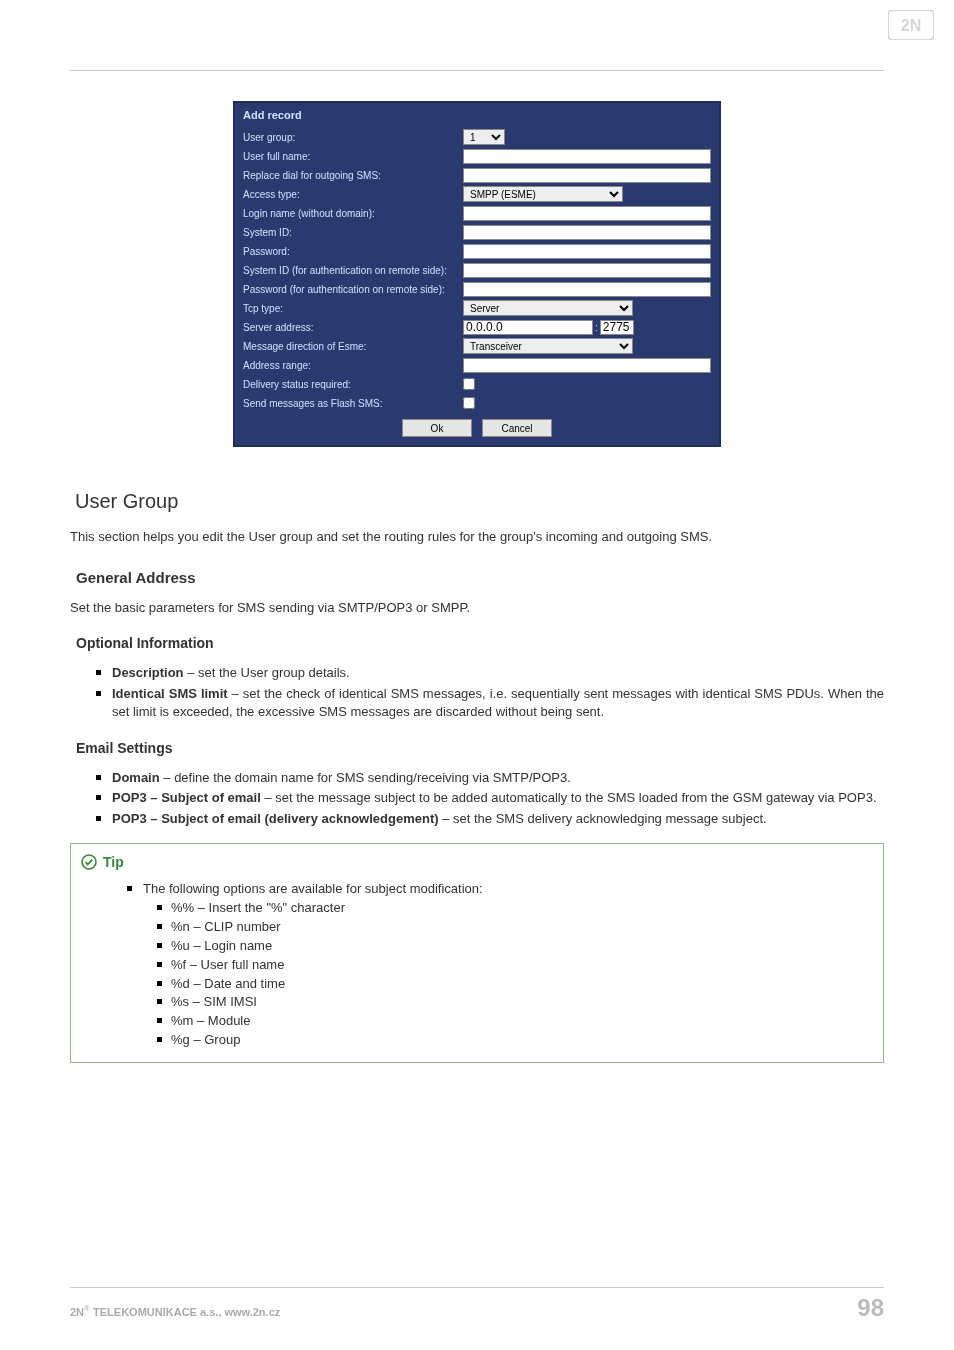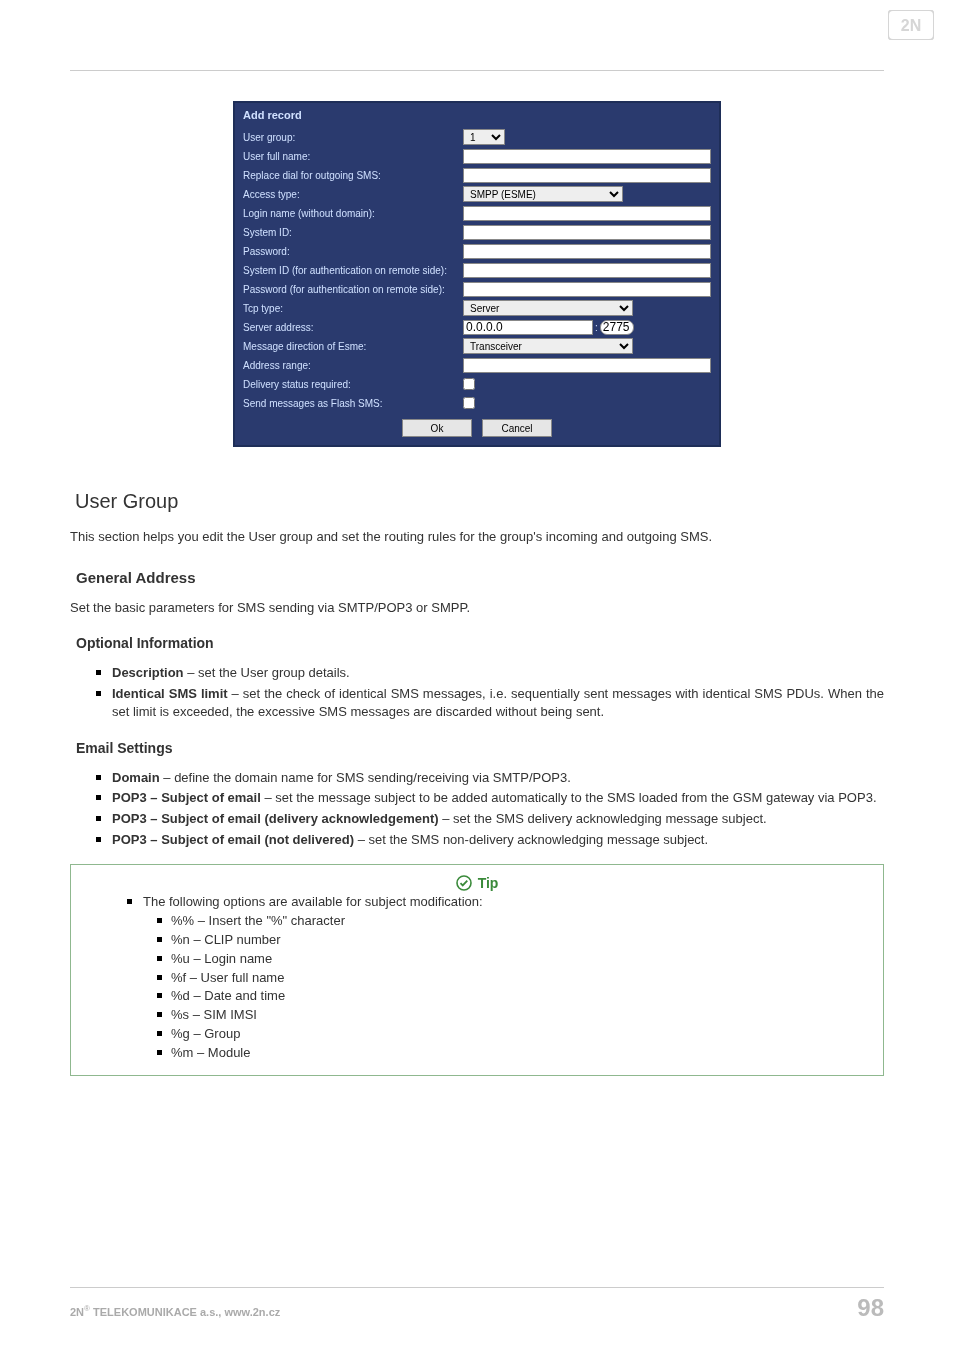--- a/index.html
+++ b/index.html
@@ -149,22 +149,21 @@
     margin: 14px 0 0 0;
     padding: 8px 10px 10px 10px;
   }
   .tip-head {
     display: flex;
     align-items: center;
     gap: 6px;
     color: #3a8a3a;
     font-weight: bold;
     font-size: 14px;
-    margin-bottom: 0;
-    justify-content: center;
+    margin-bottom: 8px;
   }
   .tip-icon svg { display: block; }
   .tip-body ul.blk { padding-left: 62px; }
   .footer {
     position: absolute;
     bottom: 28px;
     left: 70px;
     right: 70px;
     border-top: 1px solid #ccc;
     padding-top: 6px;
@@ -257,21 +256,21 @@
         <div class="dialog-label">Tcp type:</div>
         <div class="dialog-field">
             <select class="fld-select" style="width:170px"><option>Server</option></select>
           </div>
       </div>
       <div class="dialog-row">
         <div class="dialog-label">Server address:</div>
         <div class="dialog-field">
           <input class="fld-input" style="width: 130px;" value="0.0.0.0">
           <span style="color:#cfe0ff;align-self:center">:</span>
-          <input class="fld-input" style="width: 34px; border-radius: 7px;" value="2775">
+          <input class="fld-input" style="width: 34px;" value="2775">
         </div>
       </div>
       <div class="dialog-row">
         <div class="dialog-label">Message direction of Esme:</div>
         <div class="dialog-field">
             <select class="fld-select" style="width:170px"><option>Transceiver</option></select>
           </div>
       </div>
       <div class="dialog-row">
         <div class="dialog-label">Address range:</div>
@@ -310,21 +309,20 @@
     <ul class="blk">
       <li><b>Description</b><span> – set the User group details.</span></li>
       <li><b>Identical SMS limit</b><span> – set the check of identical SMS messages, i.e. sequentially sent messages with identical SMS PDUs. When the set limit is exceeded, the excessive SMS messages are discarded without being sent.</span></li>
     </ul>
 
     <h4 class="subsub">Email Settings</h4>
     <ul class="blk">
       <li><b>Domain</b><span> – define the domain name for SMS sending/receiving via SMTP/POP3.</span></li>
       <li><b>POP3 – Subject of email</b><span> – set the message subject to be added automatically to the SMS loaded from the GSM gateway via POP3.</span></li>
       <li><b>POP3 – Subject of email (delivery acknowledgement)</b><span> – set the SMS delivery acknowledging message subject.</span></li>
-      <li><b>POP3 – Subject of email (not delivered)</b><span> – set the SMS non-delivery acknowledging message subject.</span></li>
     </ul>
 
     <div class="tip-box">
       <div class="tip-head">
         <span class="tip-icon">
           <svg width="16" height="16" viewBox="0 0 16 16">
               <circle cx="8" cy="8" r="7" fill="none" stroke="#3a8a3a" stroke-width="1.6"></circle>
               <path d="M4.5 8.2 l2.2 2.2 l4.6 -4.8" fill="none" stroke="#3a8a3a" stroke-width="1.8"></path>
             </svg>
         </span>
@@ -334,22 +332,22 @@
         <ul class="blk">
           <li>
             <span>The following options are available for subject modification:</span>
             <ul class="blk2">
               <li>%% – Insert the "%" character</li>
               <li>%n – CLIP number</li>
               <li>%u – Login name</li>
               <li>%f – User full name</li>
               <li>%d – Date and time</li>
               <li>%s – SIM IMSI</li>
+              <li>%m – Module</li>
               <li>%g – Group</li>
-              <li>%m – Module</li>
             </ul>
           </li>
         </ul>
       </div>
     </div>
   </div>
 </div>
 
 <div class="footer">
   <div>

